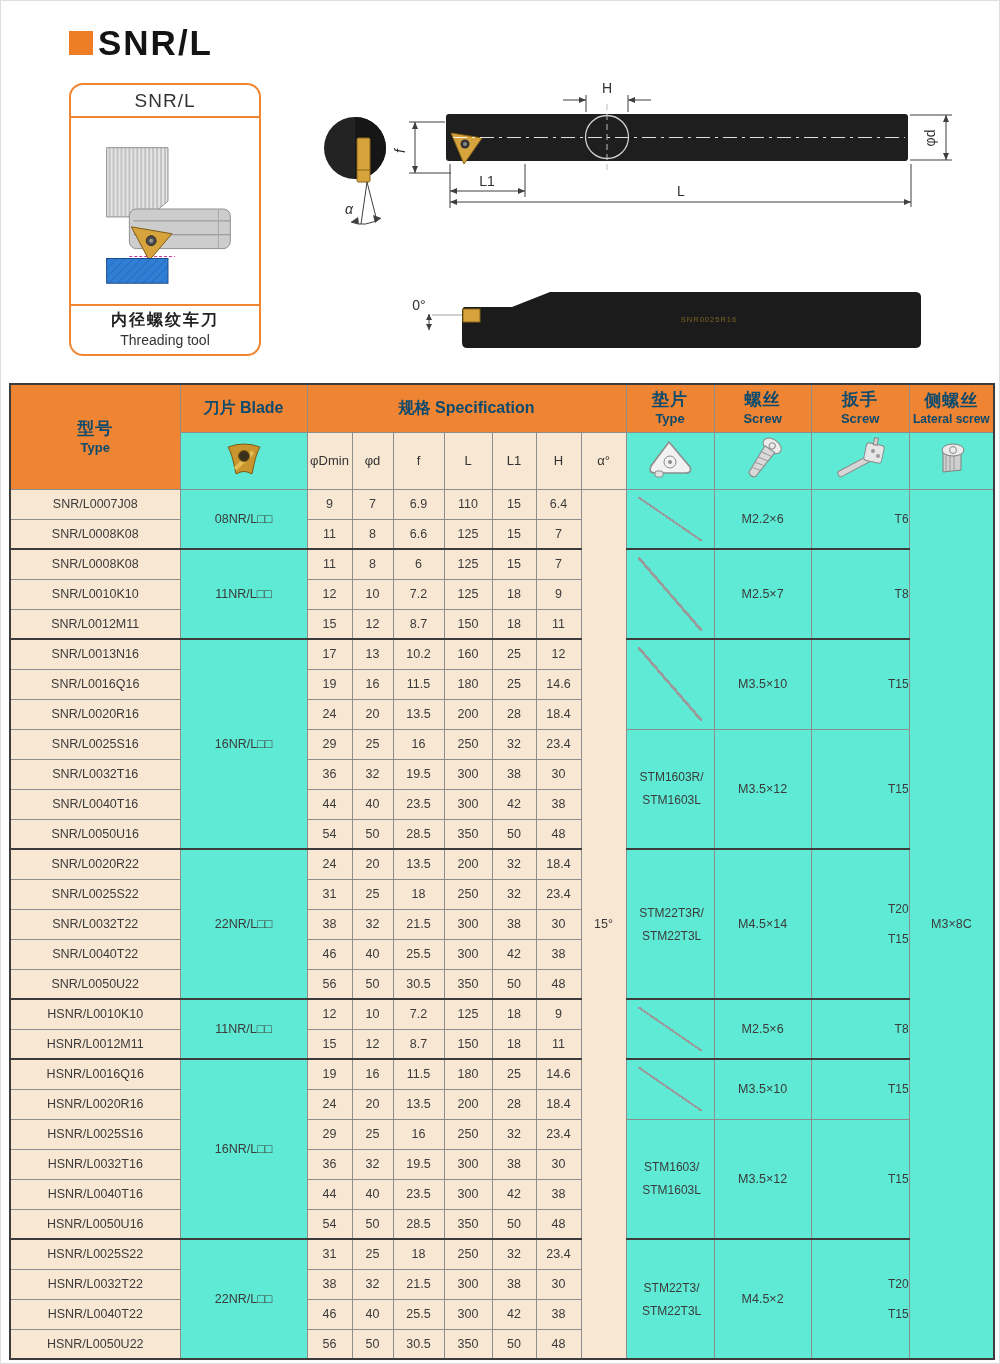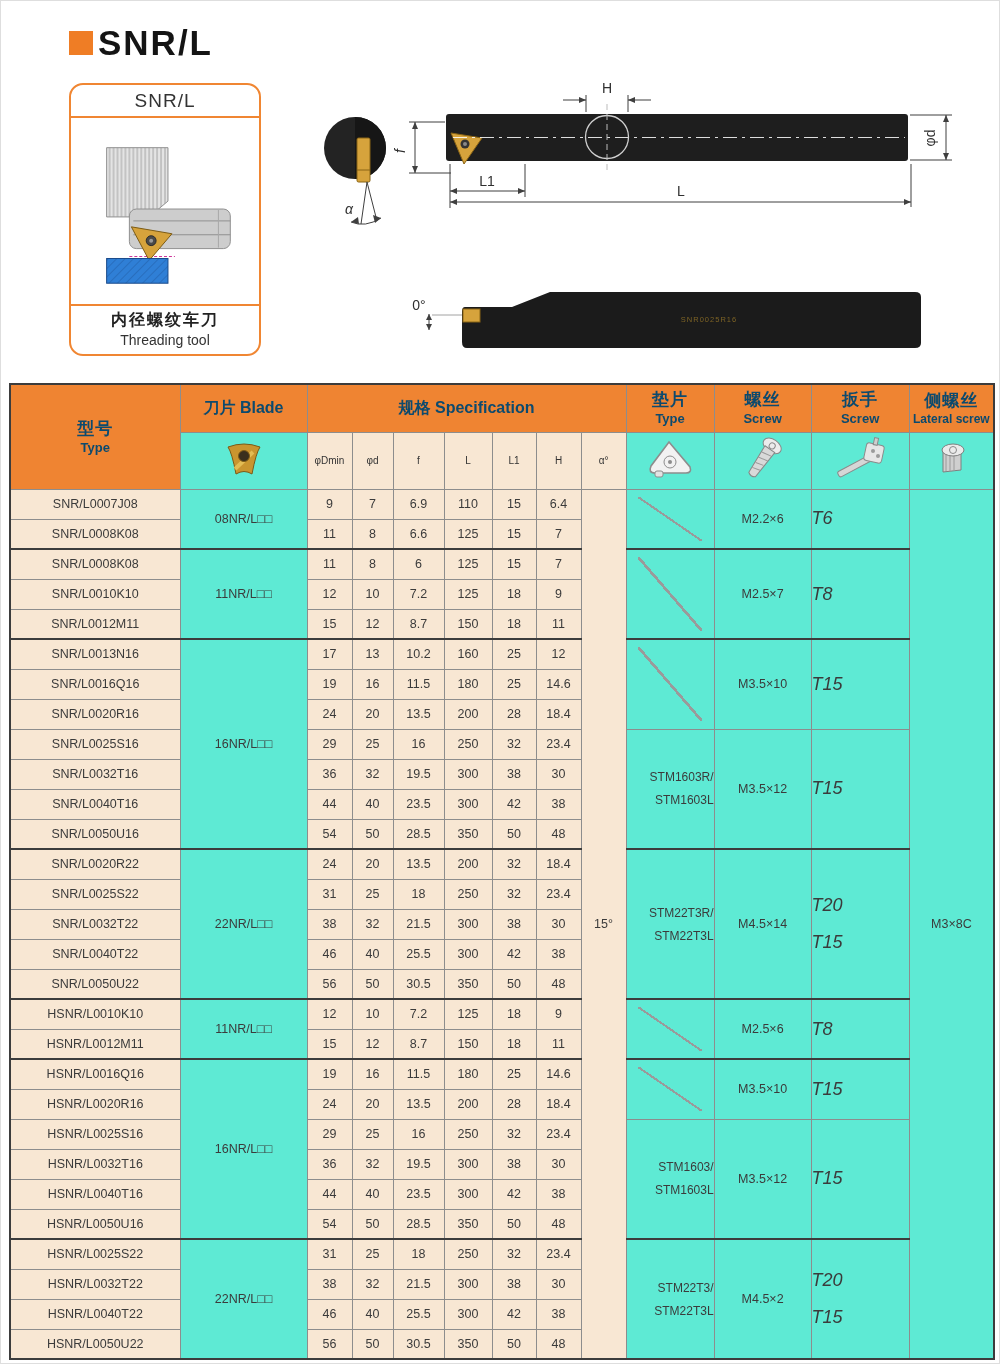--- a/index.html
+++ b/index.html
@@ -29,24 +29,24 @@
         vertical-align:middle;overflow:hidden;}
   .orange{background:#ef8432;color:#0c4a6e;font-weight:bold;}
   .orange .cn{font-size:17px;letter-spacing:1px;line-height:1.3;}
   .orange .en{font-size:13px;line-height:1.25;}
   .peach{background:#f8e7d3;}
   .white{background:#5eead4;}
   tr.hdrA{height:48px;} tr.hdrB{height:57px;}
   .spec-table tbody tr{height:30px;}
   td.ge{border-bottom:2px solid #3c3c3c;}
   .cell-txt{font-size:12.5px;}
-  .subhead{font-size:10px;color:#333;}
-  .shim-lines{display:flex;flex-direction:column;justify-content:center;align-items:flex-end;
+  .subhead{font-size:13px;color:#333;}
+  .shim-lines{display:flex;flex-direction:column;justify-content:center;align-items:center;
         gap:9px;padding-left:3px;font-size:12px;text-align:left;}
-  .wr-lines{display:flex;flex-direction:column;justify-content:center;align-items:flex-start;gap:16px;font-size:18px;font-style:italic;}
+  .wr-lines{display:flex;flex-direction:column;justify-content:center;align-items:flex-end;gap:16px;font-size:12px;}
   .diag{margin:0 auto;width:64px;
         background:linear-gradient(to right top,transparent 48.6%,#9a9a9a 48.6%,#9a9a9a 51.4%,transparent 51.4%);}
 </style>
 </head>
 <body>
 
 <div class="page">
 
   <div class="title-row">
     <div class="title-square"></div>

